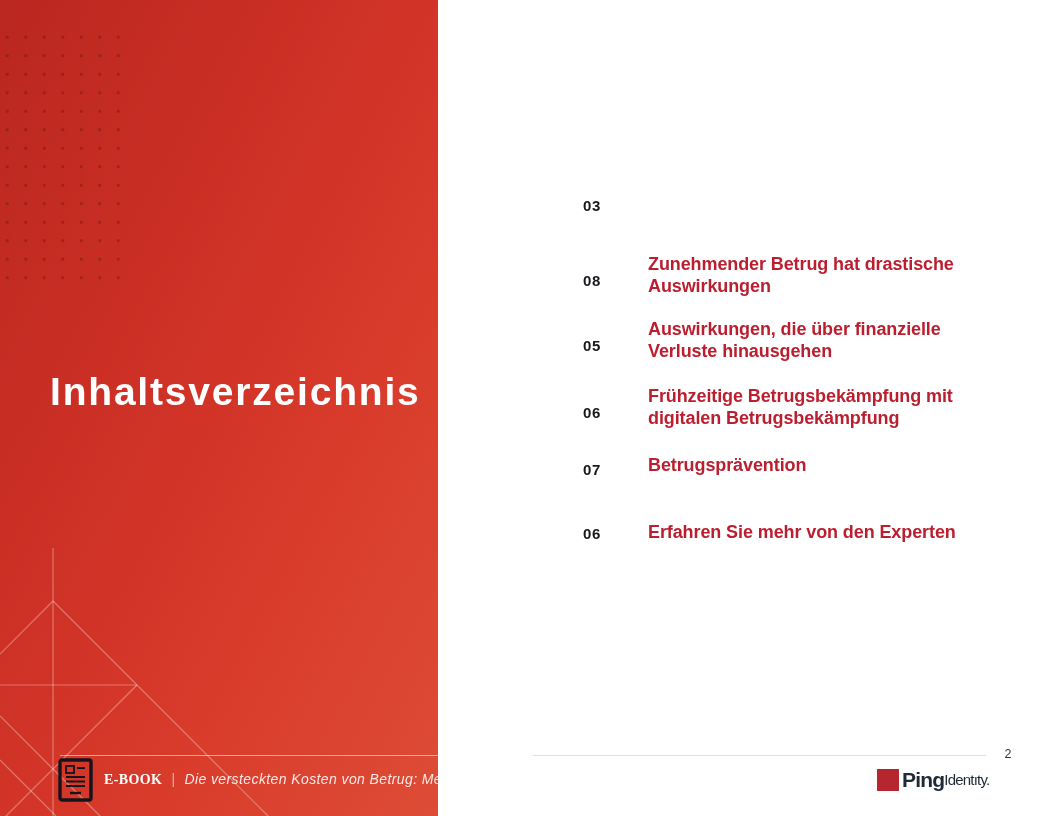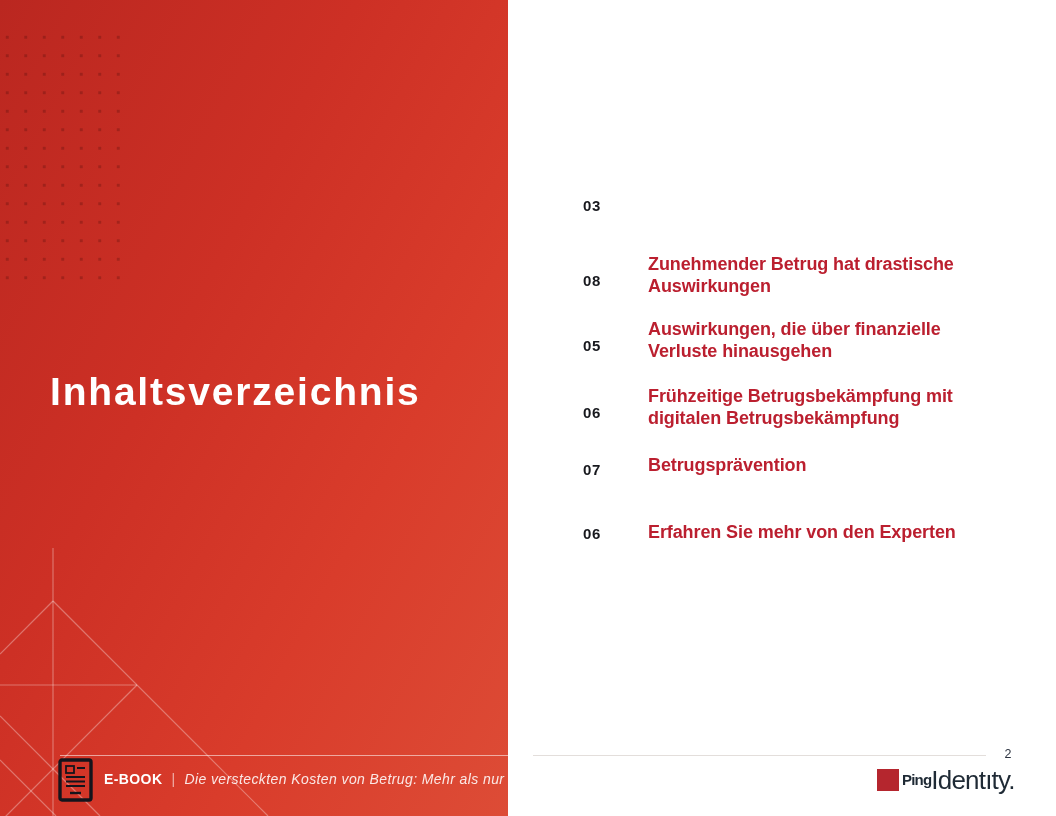--- a/index.html
+++ b/index.html
@@ -4,21 +4,21 @@
 <style>
   html,body{margin:0;padding:0;}
   body{
     width:1056px;height:816px;position:relative;overflow:hidden;
     background:#ffffff;
     font-family:"Liberation Sans", sans-serif;
   }
 
   
   .red-panel{
-    position:absolute;left:0;top:0;width:508px;height:816px;
+    position:absolute;left:0;top:0;width:438px;height:816px;
     background:linear-gradient(118deg,#ba2720 0%,#cd3025 38%,#d93c2b 68%,#dd4c36 100%);
   }
   .dots{
     position:absolute;left:-2px;top:28px;width:128px;height:258px;
     background-image:radial-gradient(circle, rgba(40,0,0,0.22) 1.6px, transparent 1.9px);
     background-size:18.5px 18.5px;
   }
   .lattice{position:absolute;left:0;top:0;}
 
   .cover-title{
@@ -54,34 +54,34 @@
   }
   .page-num{
     position:absolute;left:997px;top:747px;width:22px;text-align:center;
     font-size:12.5px;color:#2c3340;
   }
   .ebook-icon{position:absolute;left:56px;top:757px;}
   .footer-text{
     position:absolute;left:104px;top:771px;
     font-size:14px;color:#ffffff;letter-spacing:.4px;white-space:nowrap;
   }
-  .footer-text .lbl{font-weight:600;}
+  .footer-text .lbl{font-weight:600;font-family:Liberation Serif, serif;}
   .footer-text .sep{color:rgba(255,255,255,.6);margin:0 9px;font-weight:400;}
   .footer-text .desc{color:rgba(255,255,255,.88);font-weight:400;font-style:italic;}
 
   .logo{
     position:absolute;left:877px;top:769px;
     display:flex;align-items:center;
   }
   .logo-square{width:22px;height:22px;background:#b5262e;margin-right:3px;}
   .logo-ping{
-    font-size:15px;font-weight:bold;color:#1f2a35;letter-spacing:-0.8px;line-height:22px;
+    font-size:21px;font-weight:bold;color:#1f2a35;letter-spacing:-0.8px;line-height:22px;
   }
   .logo-identity{
-    font-size:26px;font-weight:400;color:#1f2a35;letter-spacing:-0.8px;line-height:22px;
+    font-size:15px;font-weight:400;color:#1f2a35;letter-spacing:-0.8px;line-height:22px;
   }
 </style>
 </head>
 <body>
 
 <aside class="red-panel">
   <div class="dots"></div>
   <svg class="lattice" width="533" height="816" viewBox="0 0 533 816">
     <g stroke="rgba(255,255,255,0.33)" stroke-width="1.2" fill="none">
       <line x1="53" y1="548" x2="53" y2="816"></line>

